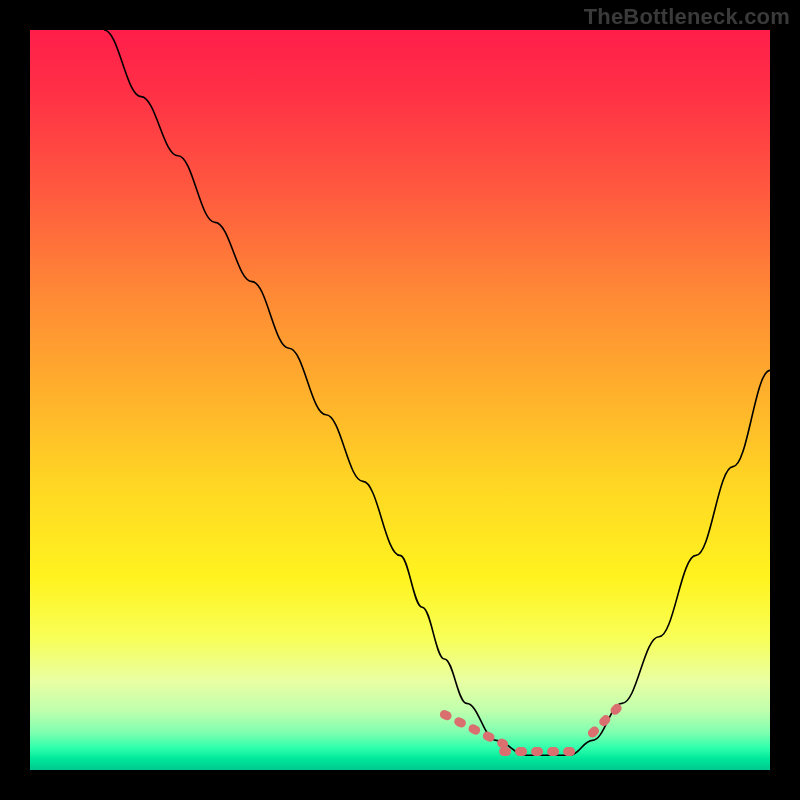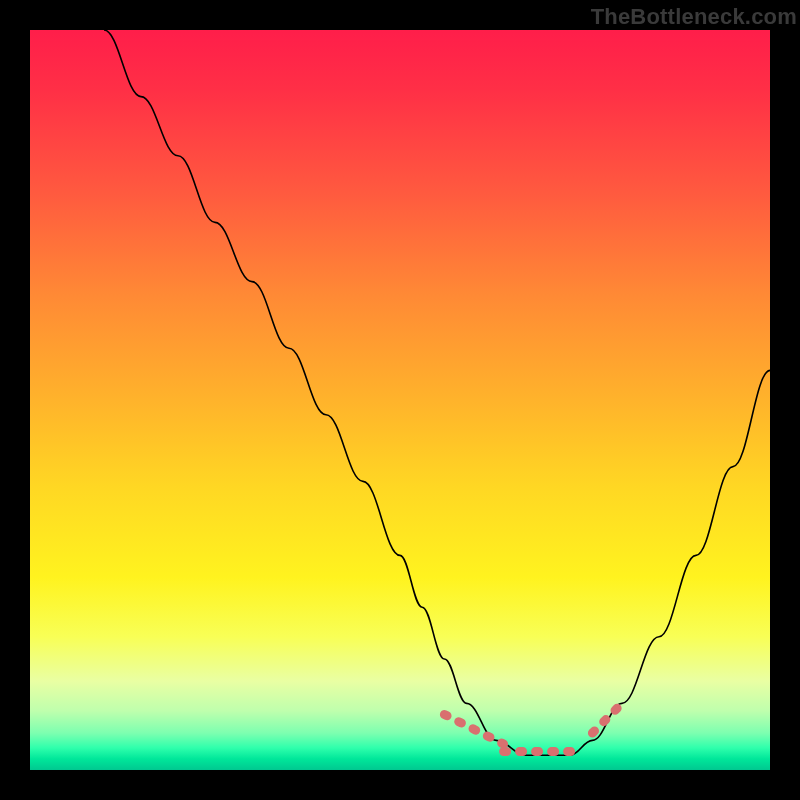--- a/index.html
+++ b/index.html
@@ -13,21 +13,21 @@
   }
   .frame {
     position: relative;
     width: 800px;
     height: 800px;
     background: #000;
   }
   .watermark {
     position: absolute;
     top: 4px;
-    right: 3px;
+    right: 10px;
     color: #3a3a3a;
     font-size: 22px;
     font-weight: 600;
     letter-spacing: 0.2px;
     z-index: 5;
   }
   .plot {
     position: absolute;
     left: 30px;
     top: 30px;

